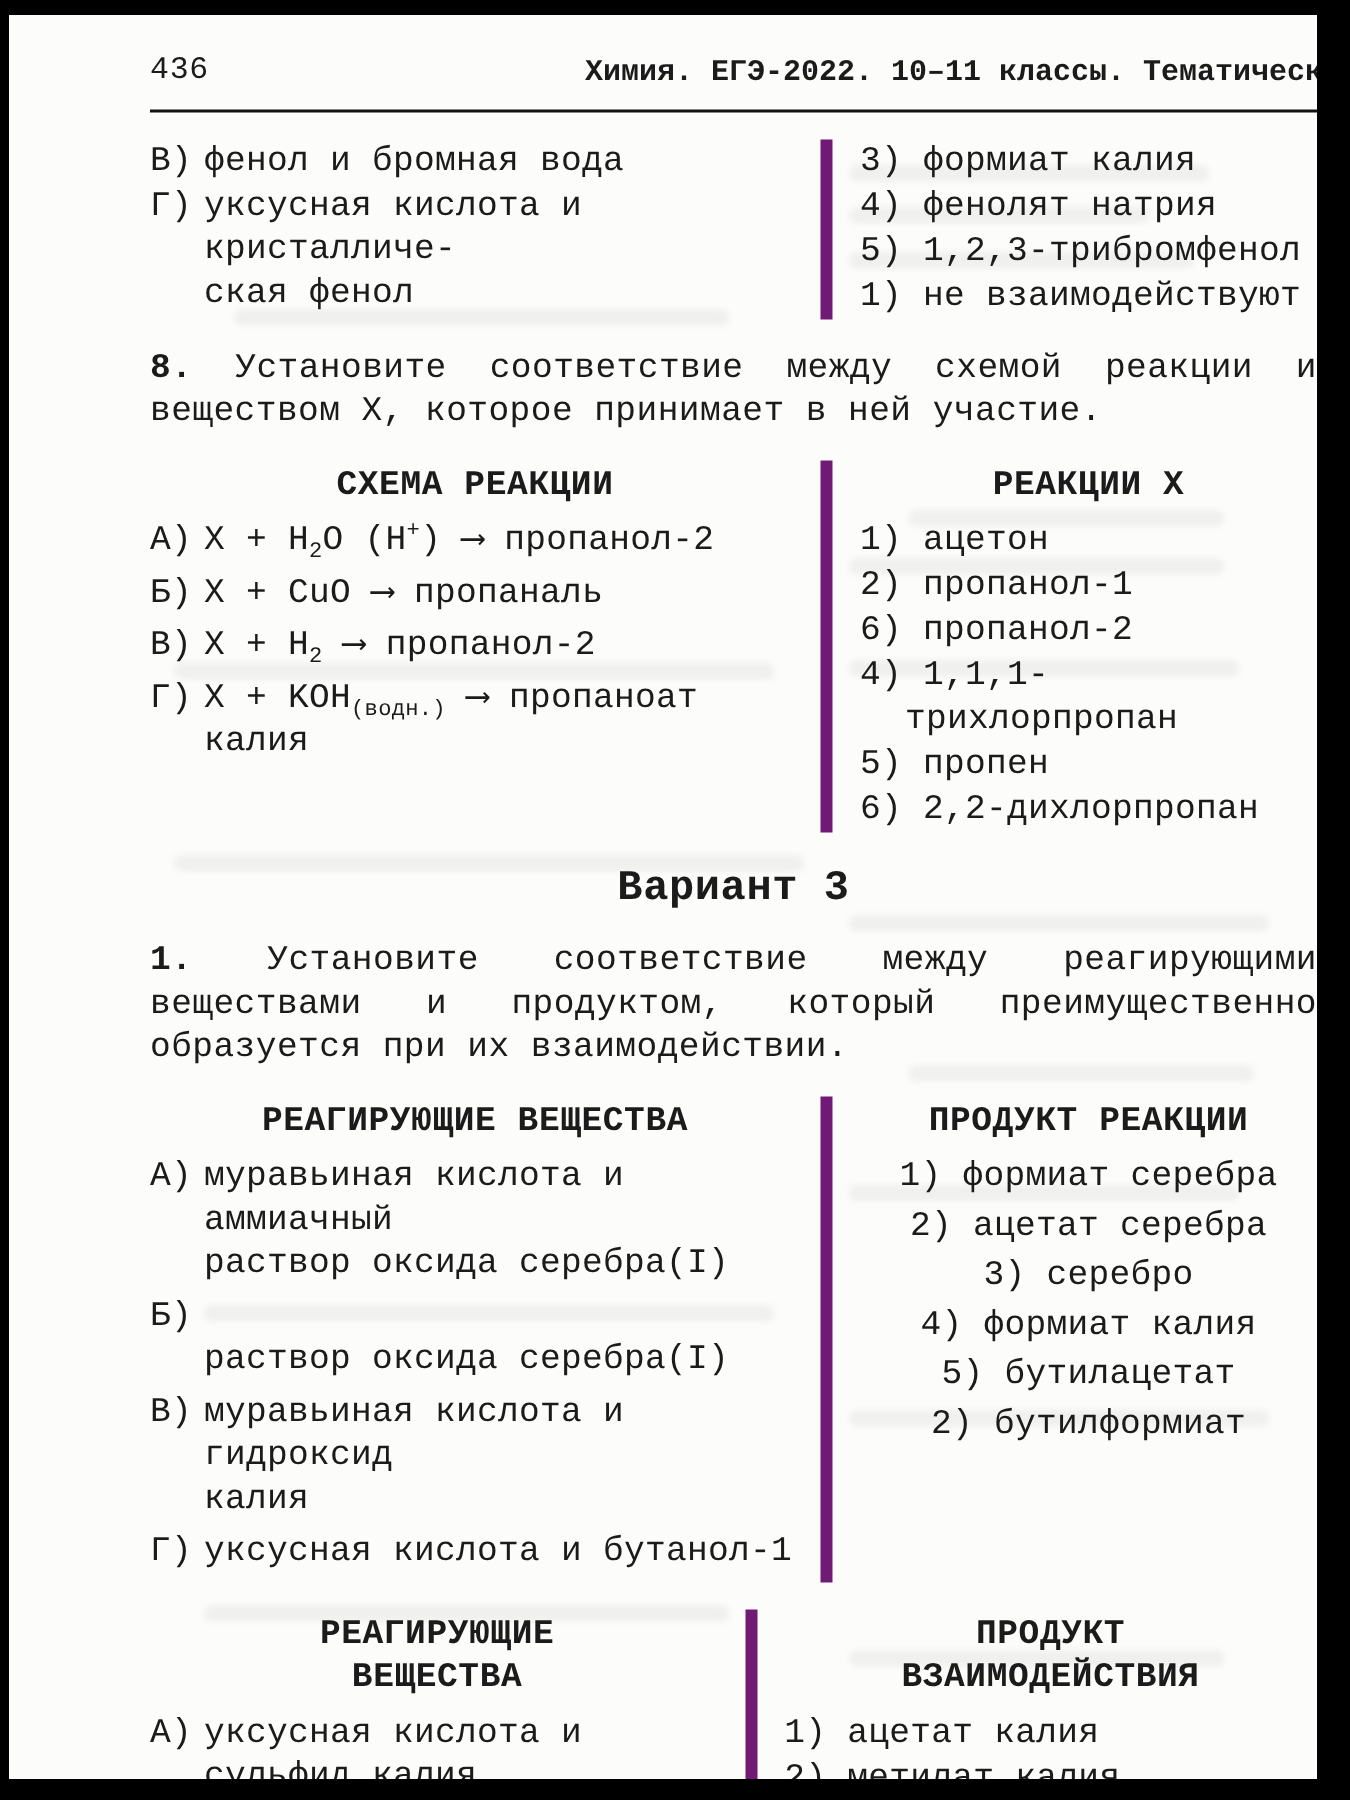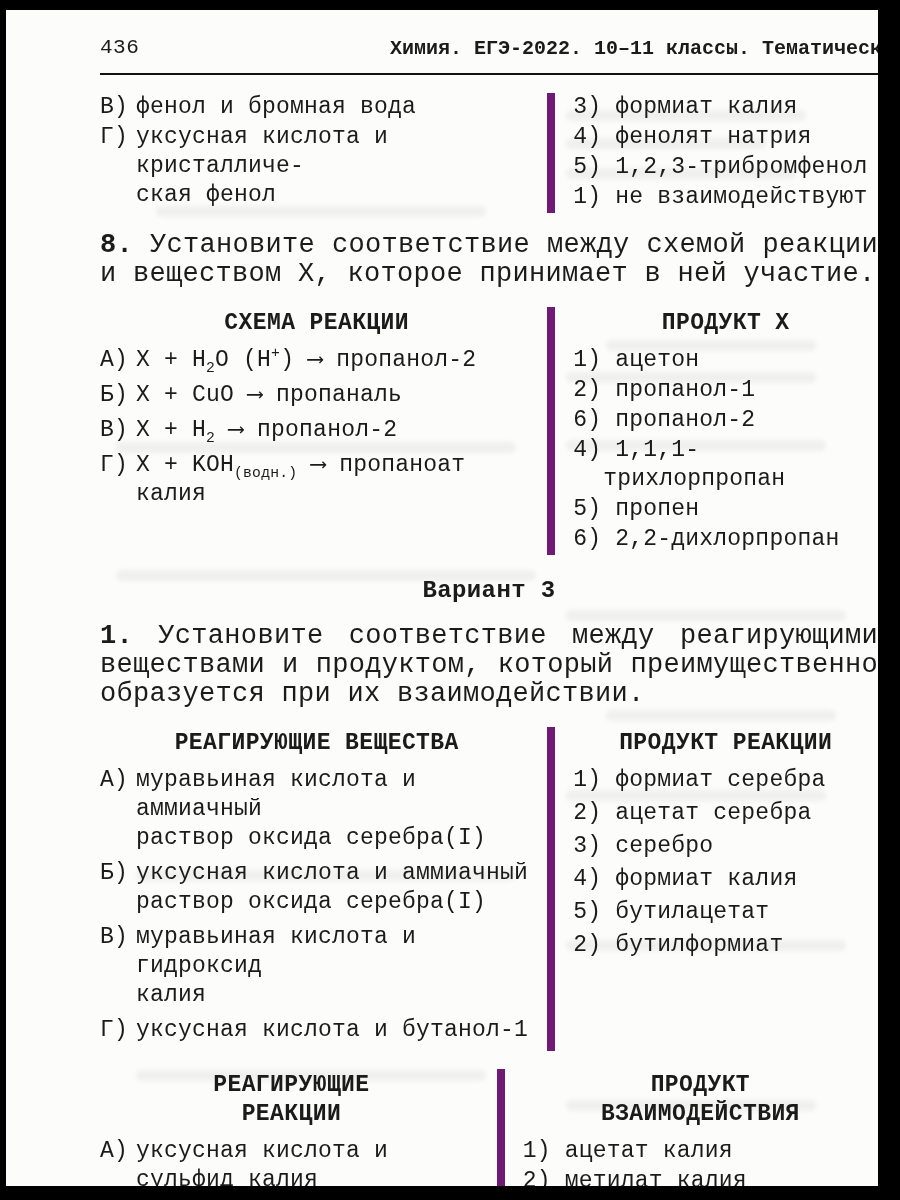--- a/index.html
+++ b/index.html
@@ -18,36 +18,36 @@
   .content{position:relative;z-index:1;padding:26px 0 0 94px;width:778px;box-sizing:content-box;font-family:Liberation Mono, monospace;}
   .bleed{position:absolute;z-index:0;height:11px;background:#7a7a7a;opacity:.09;border-radius:5px;filter:blur(2px);}
 
   
   .pgheader{position:relative;height:30px;font-size:21px;}
   .pgnum{position:absolute;left:0;top:0;letter-spacing:.5px;}
   .pgtitle{position:absolute;left:290px;top:1px;white-space:nowrap;font-weight:bold;font-size:20px;}
   .rule{margin-top:7px;height:2px;background:#111;}
 
   
-  .intro{font-size:27px;line-height:29px;text-align:justify;margin:18px 0 8px 0;letter-spacing:.3px;}
+  .intro{font-size:23px;line-height:29px;text-align:justify;margin:18px 0 8px 0;letter-spacing:.3px;}
   .intro b{font-weight:bold;}
 
-  .variant{font-size:24px;font-weight:bold;text-align:center;margin:22px 0 14px 0;letter-spacing:.4px;}
+  .variant{font-size:28px;font-weight:bold;text-align:center;margin:22px 0 14px 0;letter-spacing:.4px;}
 
   
   .match{display:grid;grid-template-columns:57.5% 42.5%;font-size:23px;line-height:29px;margin-top:18px;letter-spacing:.2px;}
   .match.narrow{grid-template-columns:51% 49%;}
   .match .colL{padding-right:14px;}
   .match .colR{border-left:8px solid #701a75;padding-left:18px;}
   .colhead{font-weight:bold;text-align:center;font-size:23px;margin:2px 0 8px 0;white-space:pre-line;letter-spacing:.4px;}
   .pair{display:flex;margin-bottom:6px;}
   .pair .lbl{flex:0 0 36px;}
   .pair .txt{flex:1;}
   .opt{padding-left:30px;text-indent:-30px;margin-bottom:1px;}
-  .t1 .opt{margin-bottom:4px;}
+  .t1 .opt{margin-bottom:4px;text-align:center;}
   .cont{margin-top:18px;}
   .cont .pair{margin-bottom:1px;}
   sub,sup{font-size:64%;line-height:0;}
 </style>
 </head>
 <body>
 
 <div class="scan">
   <div class="page">
 
@@ -111,21 +111,21 @@
           <div class="pair">
             <span class="lbl">В)</span>
             <span class="txt"><span>X + H</span><sub>2</sub><span> ⟶ пропанол-2</span></span>
           </div>
           <div class="pair">
             <span class="lbl">Г)</span>
             <span class="txt"><span>X + KOH</span><sub>(водн.)</sub><span> ⟶ пропаноат калия</span></span>
           </div>
         </div>
         <div class="colR">
-          <h3 class="colhead">ПРОДУКТ X</h3>
+          <h3 class="colhead">РЕАКЦИИ X</h3>
           <div class="opt">1) ацетон</div>
           <div class="opt">2) пропанол-1</div>
           <div class="opt">6) пропанол-2</div>
           <div class="opt">4) 1,1,1-трихлорпропан</div>
           <div class="opt">5) пропен</div>
           <div class="opt">6) 2,2-дихлорпропан</div>
         </div>
       </div>
 
       <h2 class="variant">Вариант 3</h2>
@@ -134,21 +134,21 @@
 
       <div class="match t1">
         <div class="colL">
           <h3 class="colhead">РЕАГИРУЮЩИЕ ВЕЩЕСТВА</h3>
           <div class="pair">
             <span class="lbl">А)</span>
             <span class="txt"><span>муравьиная кислота и аммиачный</span><br><span>раствор оксида серебра(I)</span></span>
           </div>
           <div class="pair">
             <span class="lbl">Б)</span>
-            <span class="txt"><span>уксусная кислота и аммиачный</span><br><span>раствор оксида серебра(I)</span></span>
+            <span class="txt"><br><span>раствор оксида серебра(I)</span></span>
           </div>
           <div class="pair">
             <span class="lbl">В)</span>
             <span class="txt"><span>муравьиная кислота и гидроксид</span><br><span>калия</span></span>
           </div>
           <div class="pair">
             <span class="lbl">Г)</span>
             <span class="txt"><span>уксусная кислота и бутанол-1</span></span>
           </div>
         </div>
@@ -160,21 +160,21 @@
           <div class="opt">4) формиат калия</div>
           <div class="opt">5) бутилацетат</div>
           <div class="opt">2) бутилформиат</div>
         </div>
       </div>
 
 
       <div class="match narrow">
         <div class="colL">
           <h3 class="colhead">РЕАГИРУЮЩИЕ
-РЕАКЦИИ</h3>
+ВЕЩЕСТВА</h3>
           <div class="pair">
             <span class="lbl">А)</span>
             <span class="txt"><span>уксусная кислота и сульфид калия</span></span>
           </div>
           <div class="pair">
             <span class="lbl">Б)</span>
             <span class="txt"><span>метанол и калий</span></span>
           </div>
         </div>
         <div class="colR">

